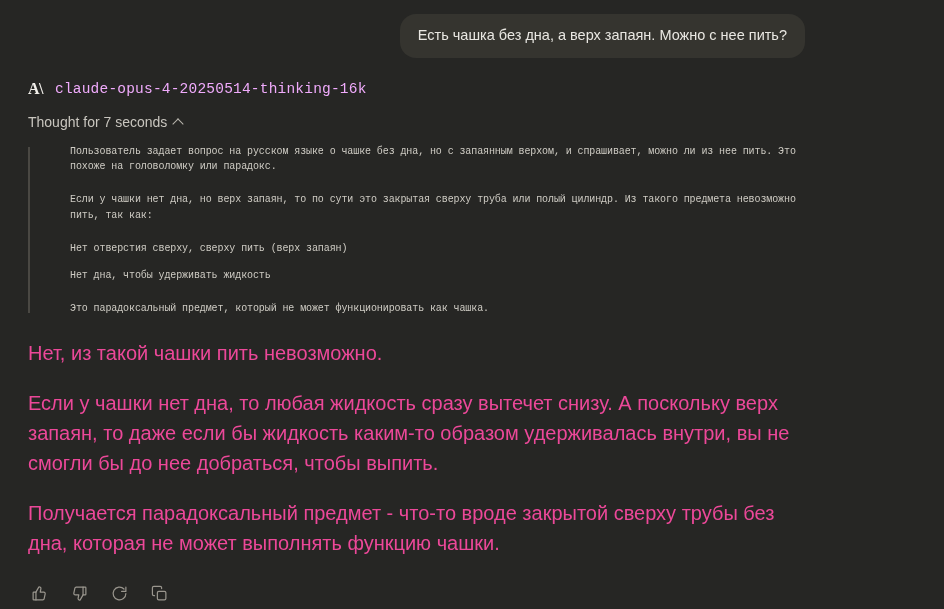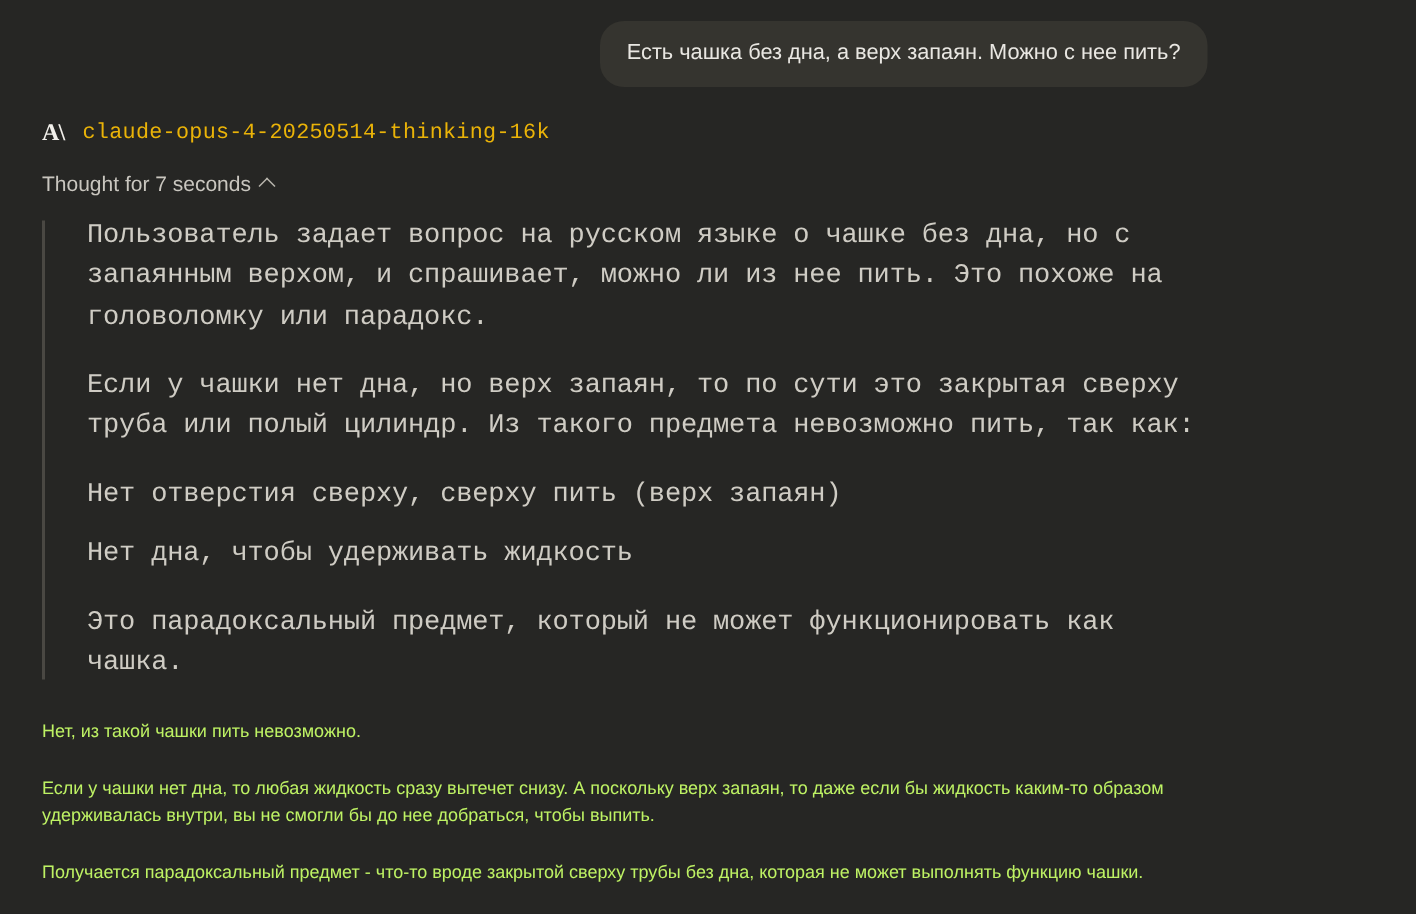--- a/index.html
+++ b/index.html
@@ -50,21 +50,21 @@
   .logo-mark {
     font-size: 16px;
     font-weight: 700;
     color: #f2f0eb;
     letter-spacing: -0.5px;
     font-family: "Liberation Serif", serif;
   }
   .model-name {
     font-family: "Liberation Mono", monospace;
     font-size: 14.5px;
-    color: #eab308;
+    color: #f0abfc;
     letter-spacing: 0.2px;
   }
 
   .thought-line {
     display: flex;
     align-items: center;
     gap: 7px;
     color: #c9c6bf;
     font-size: 14px;
     margin-bottom: 14px;
@@ -95,39 +95,39 @@
     margin-bottom: 22px;
   }
   .thinking::before {
     content: "";
     position: absolute;
     left: 0; top: 3px; bottom: 3px;
     width: 1.5px;
     background: #4a4843;
   }
   .thinking p {
-    margin: 0 0 18px 4px;
+    margin: 0 0 18px 16px;
     font-family: "Liberation Mono", monospace;
-    font-size: 18px;
+    font-size: 10px;
     line-height: 1.52;
     color: #cfccc4;
     letter-spacing: -0.1px;
   }
   .thinking p.tight { margin-bottom: 12px; }
   .thinking p:last-child { margin-bottom: 0; }
 
   
   .answer {
     padding: 0 38px 0 28px;
   }
   .answer p {
     margin: 0 0 20px 0;
-    font-size: 12px;
+    font-size: 20px;
     line-height: 1.5;
-    color: #bef264;
+    color: #ec4899;
   }
 
   
   .actions {
     display: flex;
     align-items: center;
     gap: 22px;
     padding: 6px 28px 0 30px;
   }
   .act {

